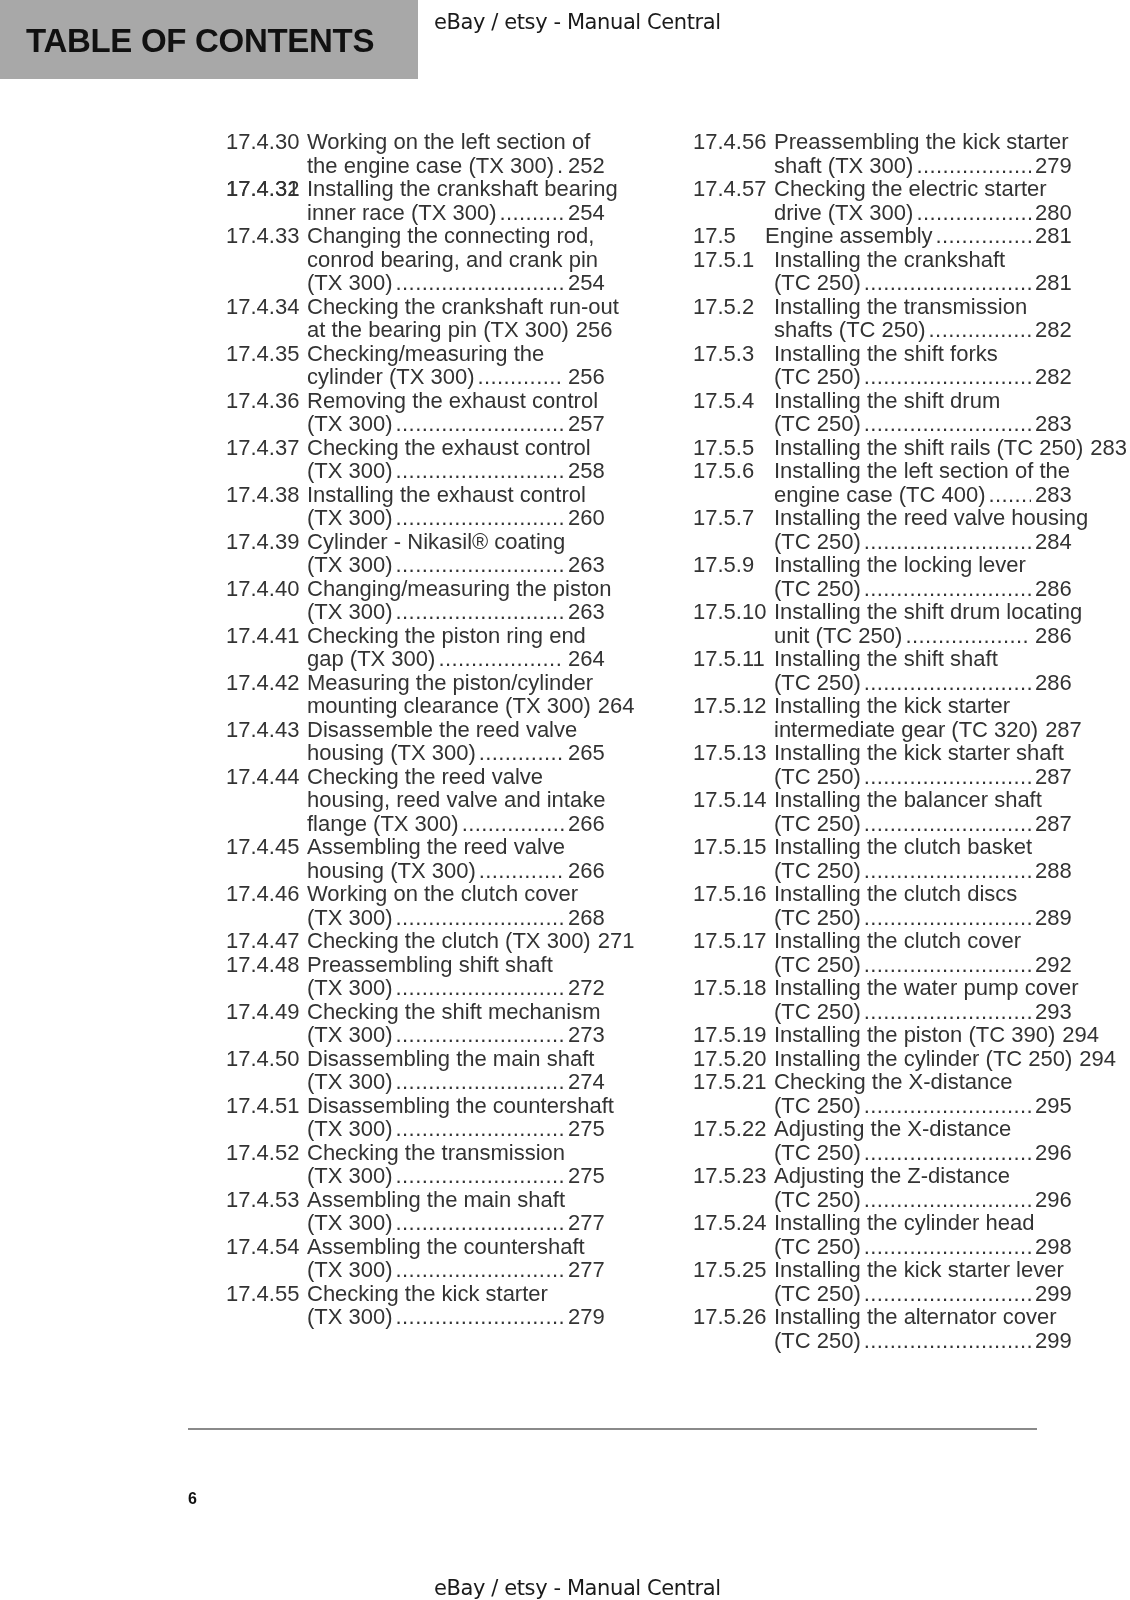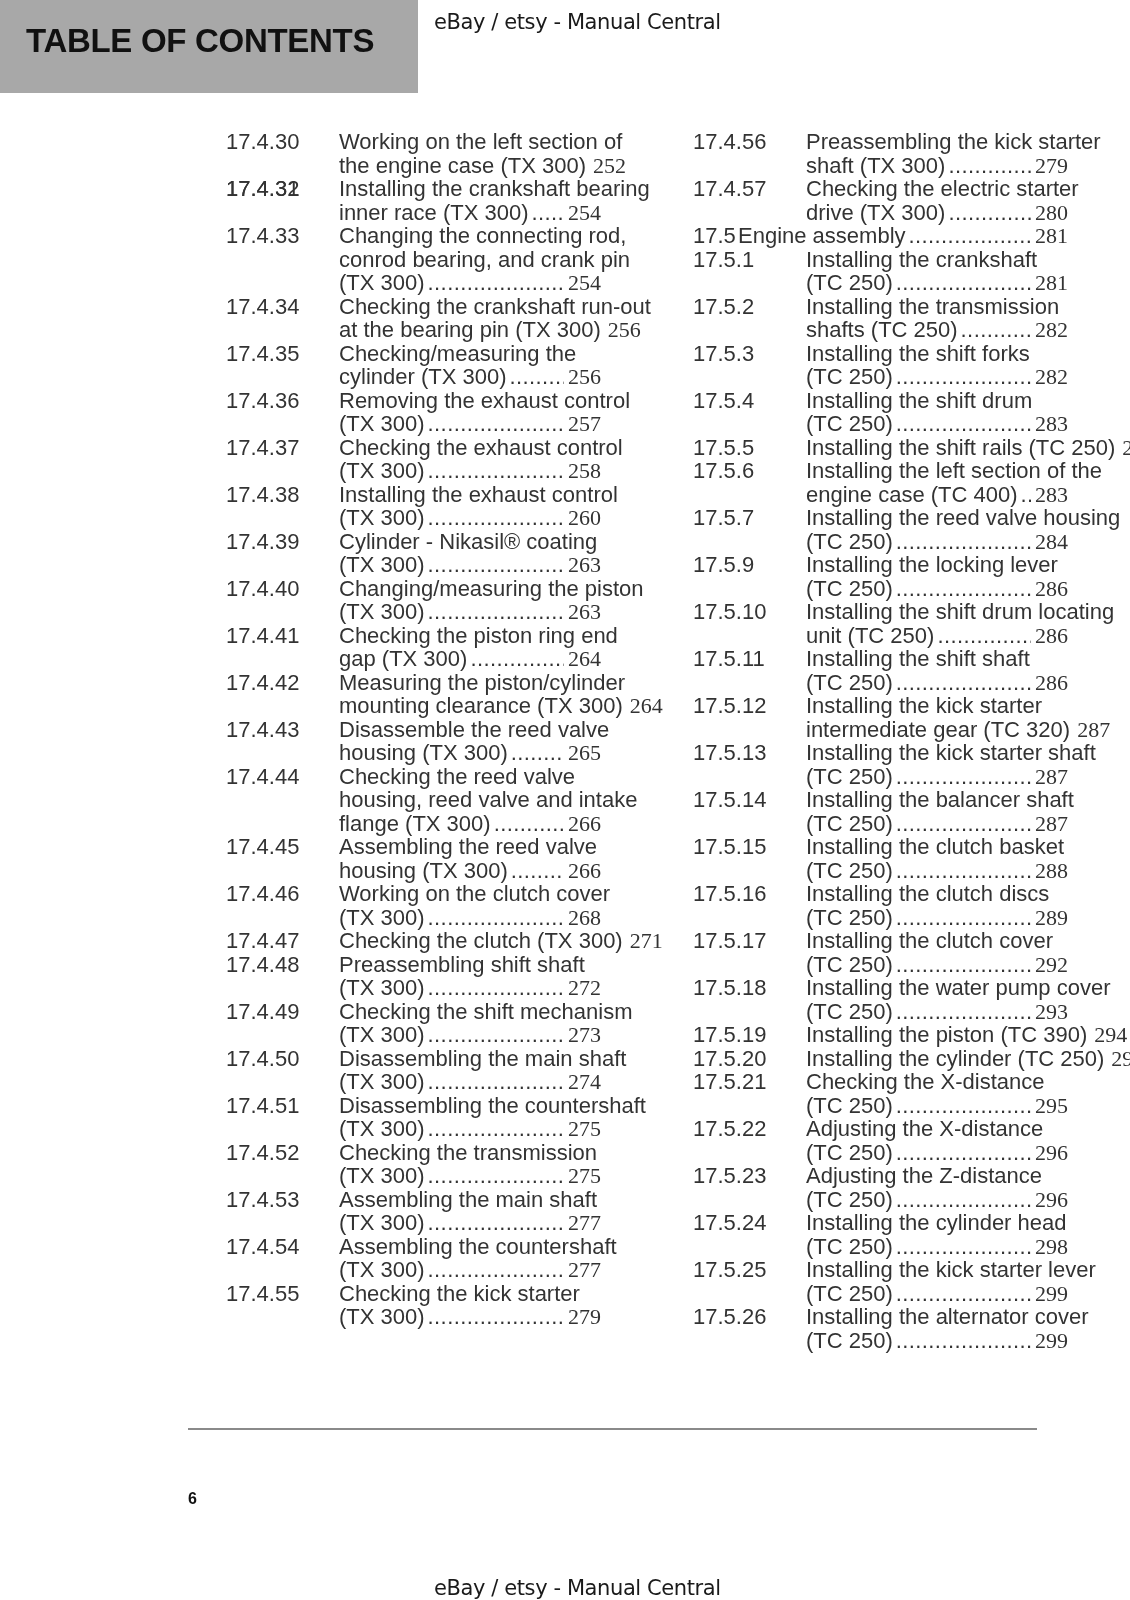--- a/index.html
+++ b/index.html
@@ -1,39 +1,39 @@
 <!DOCTYPE html>
 <html><head>
 <meta charset="utf-8">
 <style>
   html, body { margin: 0; padding: 0; background: #ffffff; }
   body { width: 1130px; height: 1600px; position: relative; overflow: hidden;
          font-family: "Liberation Sans", sans-serif; color: #333333; }
-  .header-box { position: absolute; left: 0; top: 0; width: 418px; height: 93px;
+  .header-box { position: absolute; left: 0; top: 0; width: 418px; height: 79px;
                 background: #a8a8a8; }
   .header-title { position: absolute; left: 26px; top: 22px; font-size: 33px;
                   font-weight: bold; color: #111111; letter-spacing: -0.3px;
                   font-family: "Liberation Sans", sans-serif; }
   .watermark-top { position: absolute; left: 434px; top: 10px; font-size: 21px;
                    color: #1a1a1a; font-family: "DejaVu Sans", sans-serif; letter-spacing: -0.4px; }
   .watermark-bottom { position: absolute; left: 434px; top: 1576px; font-size: 21px;
                       color: #1a1a1a; font-family: "DejaVu Sans", sans-serif; letter-spacing: -0.4px; }
   .col { position: absolute; top: 130px; }
   .col-left { left: 226px; width: 372px; }
   .col-right { left: 693px; width: 372px; }
   .entry { position: relative; font-size: 22px; line-height: 23.5px; }
   .entry .num { position: absolute; left: 0; top: 0; }
-  .entry .body { margin-left: 113px; }
-  .entry.section .body { margin-left: 45px; }
+  .entry .body { margin-left: 81px; }
+  .entry.section .body { margin-left: 72px; }
   .line { display: block; white-space: nowrap; }
   .last { display: flex; align-items: baseline; }
   .last .txt { white-space: nowrap; }
   .last .dots { flex: 1; overflow: hidden; white-space: nowrap; margin: 0 4px 0 3px; letter-spacing: 0.4px; }
   .last .dots::before { content: "......................................................................................................................"; }
-  .last .pg { white-space: nowrap; width: 30px; text-align: right; font-family: Liberation Serif, serif; }
+  .last .pg { white-space: nowrap; width: 30px; text-align: right; }
   .rule { position: absolute; left: 188px; top: 1428px; width: 849px; height: 2px; background: #8a8a8a; }
   .page-number { position: absolute; left: 188px; top: 1490px; font-size: 16px; font-weight: bold; color: #111; }
 </style>
 </head>
 <body>
 
 <div class="header-box">
   <div class="header-title">TABLE OF CONTENTS</div>
 </div>
 <div class="watermark-top">eBay / etsy - Manual Central</div>

